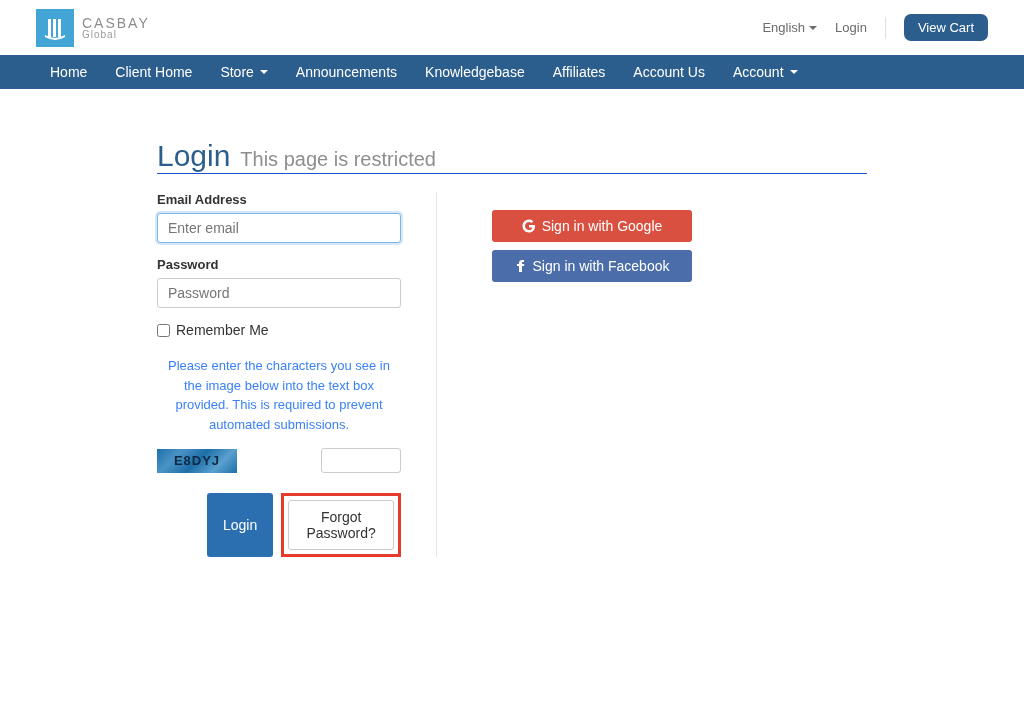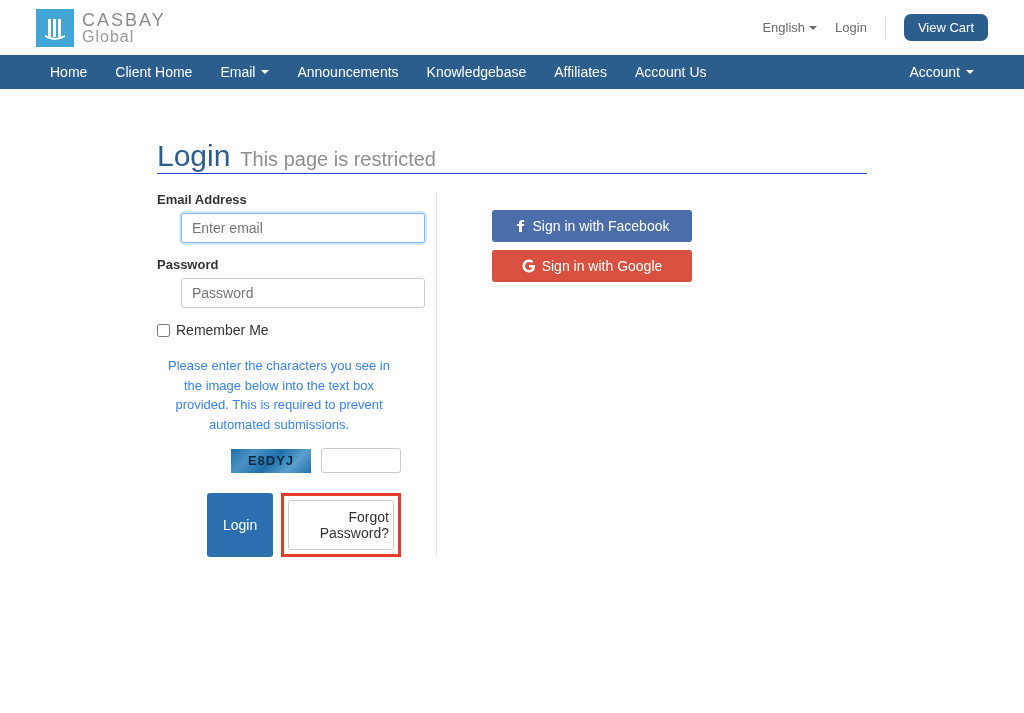--- a/index.html
+++ b/index.html
@@ -16,32 +16,32 @@
       padding: 8px 36px;
       height: 55px;
     }
     .logo-area { display: flex; align-items: center; gap: 8px; }
     .logo-box {
       width: 38px; height: 38px;
       background: #43a5d6;
       display: flex; align-items: center; justify-content: center;
     }
     .logo-text { display: flex; flex-direction: column; line-height: 1; }
-    .logo-main { font-size: 18px; color: #8c8c8c; letter-spacing: 2px; font-weight: 300; }
-    .logo-sub { font-size: 16px; color: #999; letter-spacing: 1px; }
+    .logo-main { font-size: 14px; color: #8c8c8c; letter-spacing: 2px; font-weight: 300; }
+    .logo-sub { font-size: 10px; color: #999; letter-spacing: 1px; }
     .top-right { display: flex; align-items: center; gap: 18px; }
     .lang-link, .login-link { color: #6b6b6b; cursor: pointer; font-size: 13px; display:flex; align-items:center; gap:4px;}
     .divider { width:1px; height:22px; background:#e0e0e0; }
     .btn-viewcart {
       background:#2b5e8c; color:#fff; border:none; padding:6px 14px;
       border-radius:7px; font-size:13px; cursor:pointer;
     }
     .main-nav {
       background:#2b5e8c;
-      display:flex; justify-content:space-between;
+      display:flex; justify-content:flex-start;
       padding:0 36px;
     }
     .nav-left, .nav-right { display:flex; }
     .nav-item {
       color:#fff; padding:9px 14px; font-size:14px; cursor:pointer;
       display:flex; align-items:center; gap:6px;
     }
     .caret {
       display:inline-block; width:0; height:0;
       border-left:4px solid transparent; border-right:4px solid transparent;
@@ -54,42 +54,42 @@
     }
     .page-header { border-bottom:1px solid #1d4ed8; margin-bottom:18px; }
     .page-title { font-size:30px; color:#2b5e8c; font-weight:400; display:inline; }
     .page-subtitle { font-size:20px; color:#8e8e8e; font-weight:300; margin-left:6px; }
     .two-col { display:flex; gap:0; }
     .col-left { flex:0 0 280px; padding-right:35px; border-right:1px solid #e5e5e5; }
     .col-right { flex:1; padding-left:55px; padding-top:18px; }
     .form-label { font-weight:600; font-size:13px; color:#333; margin-bottom:6px; display:block; }
     .form-control {
       width:100%; padding:6px 10px; font-size:14px;
-      border:1px solid #ccc; border-radius:3px; margin-bottom:14px;margin-left:24px;
+      border:1px solid #ccc; border-radius:3px; margin-bottom:14px;
     }
     .form-control.focused { border-color:#7bb6e6; box-shadow:0 0 0 2px rgba(120,180,230,0.3); outline:none; }
     .checkbox-row { display:flex; align-items:center; gap:6px; font-size:14px; color:#333; margin-bottom:18px; }
     .captcha-text { text-align:center; font-size:13px; color:#3b82f6; margin-bottom:14px; padding:0 10px; line-height:1.5; }
-    .captcha-row { display:flex; align-items:center; justify-content:flex-end; gap:10px; margin-bottom:20px; }
+    .captcha-row { display:flex; align-items:center; justify-content:space-between; gap:10px; margin-bottom:20px; }
     .captcha-img {
       width:80px; height:24px;
       background: linear-gradient(135deg,#1e6fa8 0%, #4a93c5 25%, #1e6fa8 50%, #5aa0cf 75%, #1e6fa8 100%);
       display:flex; align-items:center; justify-content:center;
       font-weight:bold; font-size:13px; color:#0d2a44; letter-spacing:1px;
       position:relative;
     }
     .captcha-input { width:80px; padding:4px 6px; border:1px solid #ccc; border-radius:3px; font-size:13px; }
     .action-row { display:flex; gap:10px; justify-content:flex-start; padding-left:50px; }
     .btn-login {
       background:#2b6fb1; color:#fff; border:none; padding:8px 16px;
       border-radius:3px; font-size:14px; cursor:pointer;
     }
     .btn-forgot {
       background:#fff; color:#333; border:1px solid #ccc; padding:8px 4px;
-      border-radius:3px; font-size:14px; cursor:pointer;text-align:right;
+      border-radius:3px; font-size:14px; cursor:pointer;
     }
     .highlight-box {
       border:3px solid #e63a2a; padding:4px; margin-left:-2px;
     }
     .social-btn {
       display:flex; align-items:center; justify-content:center; gap:6px;
       width:200px; padding:8px 10px; color:#fff; border:none;
       border-radius:3px; font-size:14px; cursor:pointer; margin-bottom:8px;
     }
     .fb { background:#4b6daa; }
@@ -123,21 +123,21 @@
     <span class="divider"></span>
     <button class="btn-viewcart">View Cart</button>
   </div>
 </div>
 
 <div class="main-nav">
   <div class="nav-left">
     <div class="nav-item">Home</div>
     <div class="nav-item">Client Home</div>
     <div class="nav-item">
-      <span>Email</span>
+      <span>Store</span>
       <span class="caret"></span>
     </div>
     <div class="nav-item">Announcements</div>
     <div class="nav-item">Knowledgebase</div>
     <div class="nav-item">Affiliates</div>
     <div class="nav-item">Account Us</div>
   </div>
   <div class="nav-right">
     <div class="nav-item">
       <span>Account</span>
@@ -174,27 +174,27 @@
 
       <div class="action-row">
         <button class="btn-login">Login</button>
         <div class="highlight-box">
           <button class="btn-forgot">Forgot Password?</button>
         </div>
       </div>
     </div>
 
     <div class="col-right">
+      <button class="social-btn gg">
+        <svg width="14" height="14" viewBox="0 0 14 14">
+            <path fill="#fff" d="M7 6v2.4h3.4C10 10 8.7 11 7 11c-2.2 0-4-1.8-4-4s1.8-4 4-4c1 0 1.9.4 2.6 1l1.7-1.7C10.1 1.1 8.6.5 7 .5 3.4.5.5 3.4.5 7S3.4 13.5 7 13.5c3.5 0 6-2.5 6-6 0-.5 0-1-.1-1.5H7z"></path>
+          </svg>
+        <span>Sign in with Google</span>
+      </button>
       <button class="social-btn fb">
         <svg width="12" height="14" viewBox="0 0 12 14">
             <path fill="#fff" d="M7 5V3.5c0-.4.3-.5.5-.5H9V1H7c-1.7 0-3 1.3-3 3v1H2v2h2v6h3V7h2l.3-2H7z"></path>
           </svg>
         <span>Sign in with Facebook</span>
       </button>
-      <button class="social-btn gg">
-        <svg width="14" height="14" viewBox="0 0 14 14">
-            <path fill="#fff" d="M7 6v2.4h3.4C10 10 8.7 11 7 11c-2.2 0-4-1.8-4-4s1.8-4 4-4c1 0 1.9.4 2.6 1l1.7-1.7C10.1 1.1 8.6.5 7 .5 3.4.5.5 3.4.5 7S3.4 13.5 7 13.5c3.5 0 6-2.5 6-6 0-.5 0-1-.1-1.5H7z"></path>
-          </svg>
-        <span>Sign in with Google</span>
-      </button>
     </div>
   </div>
 </div>
 
 </body></html>

